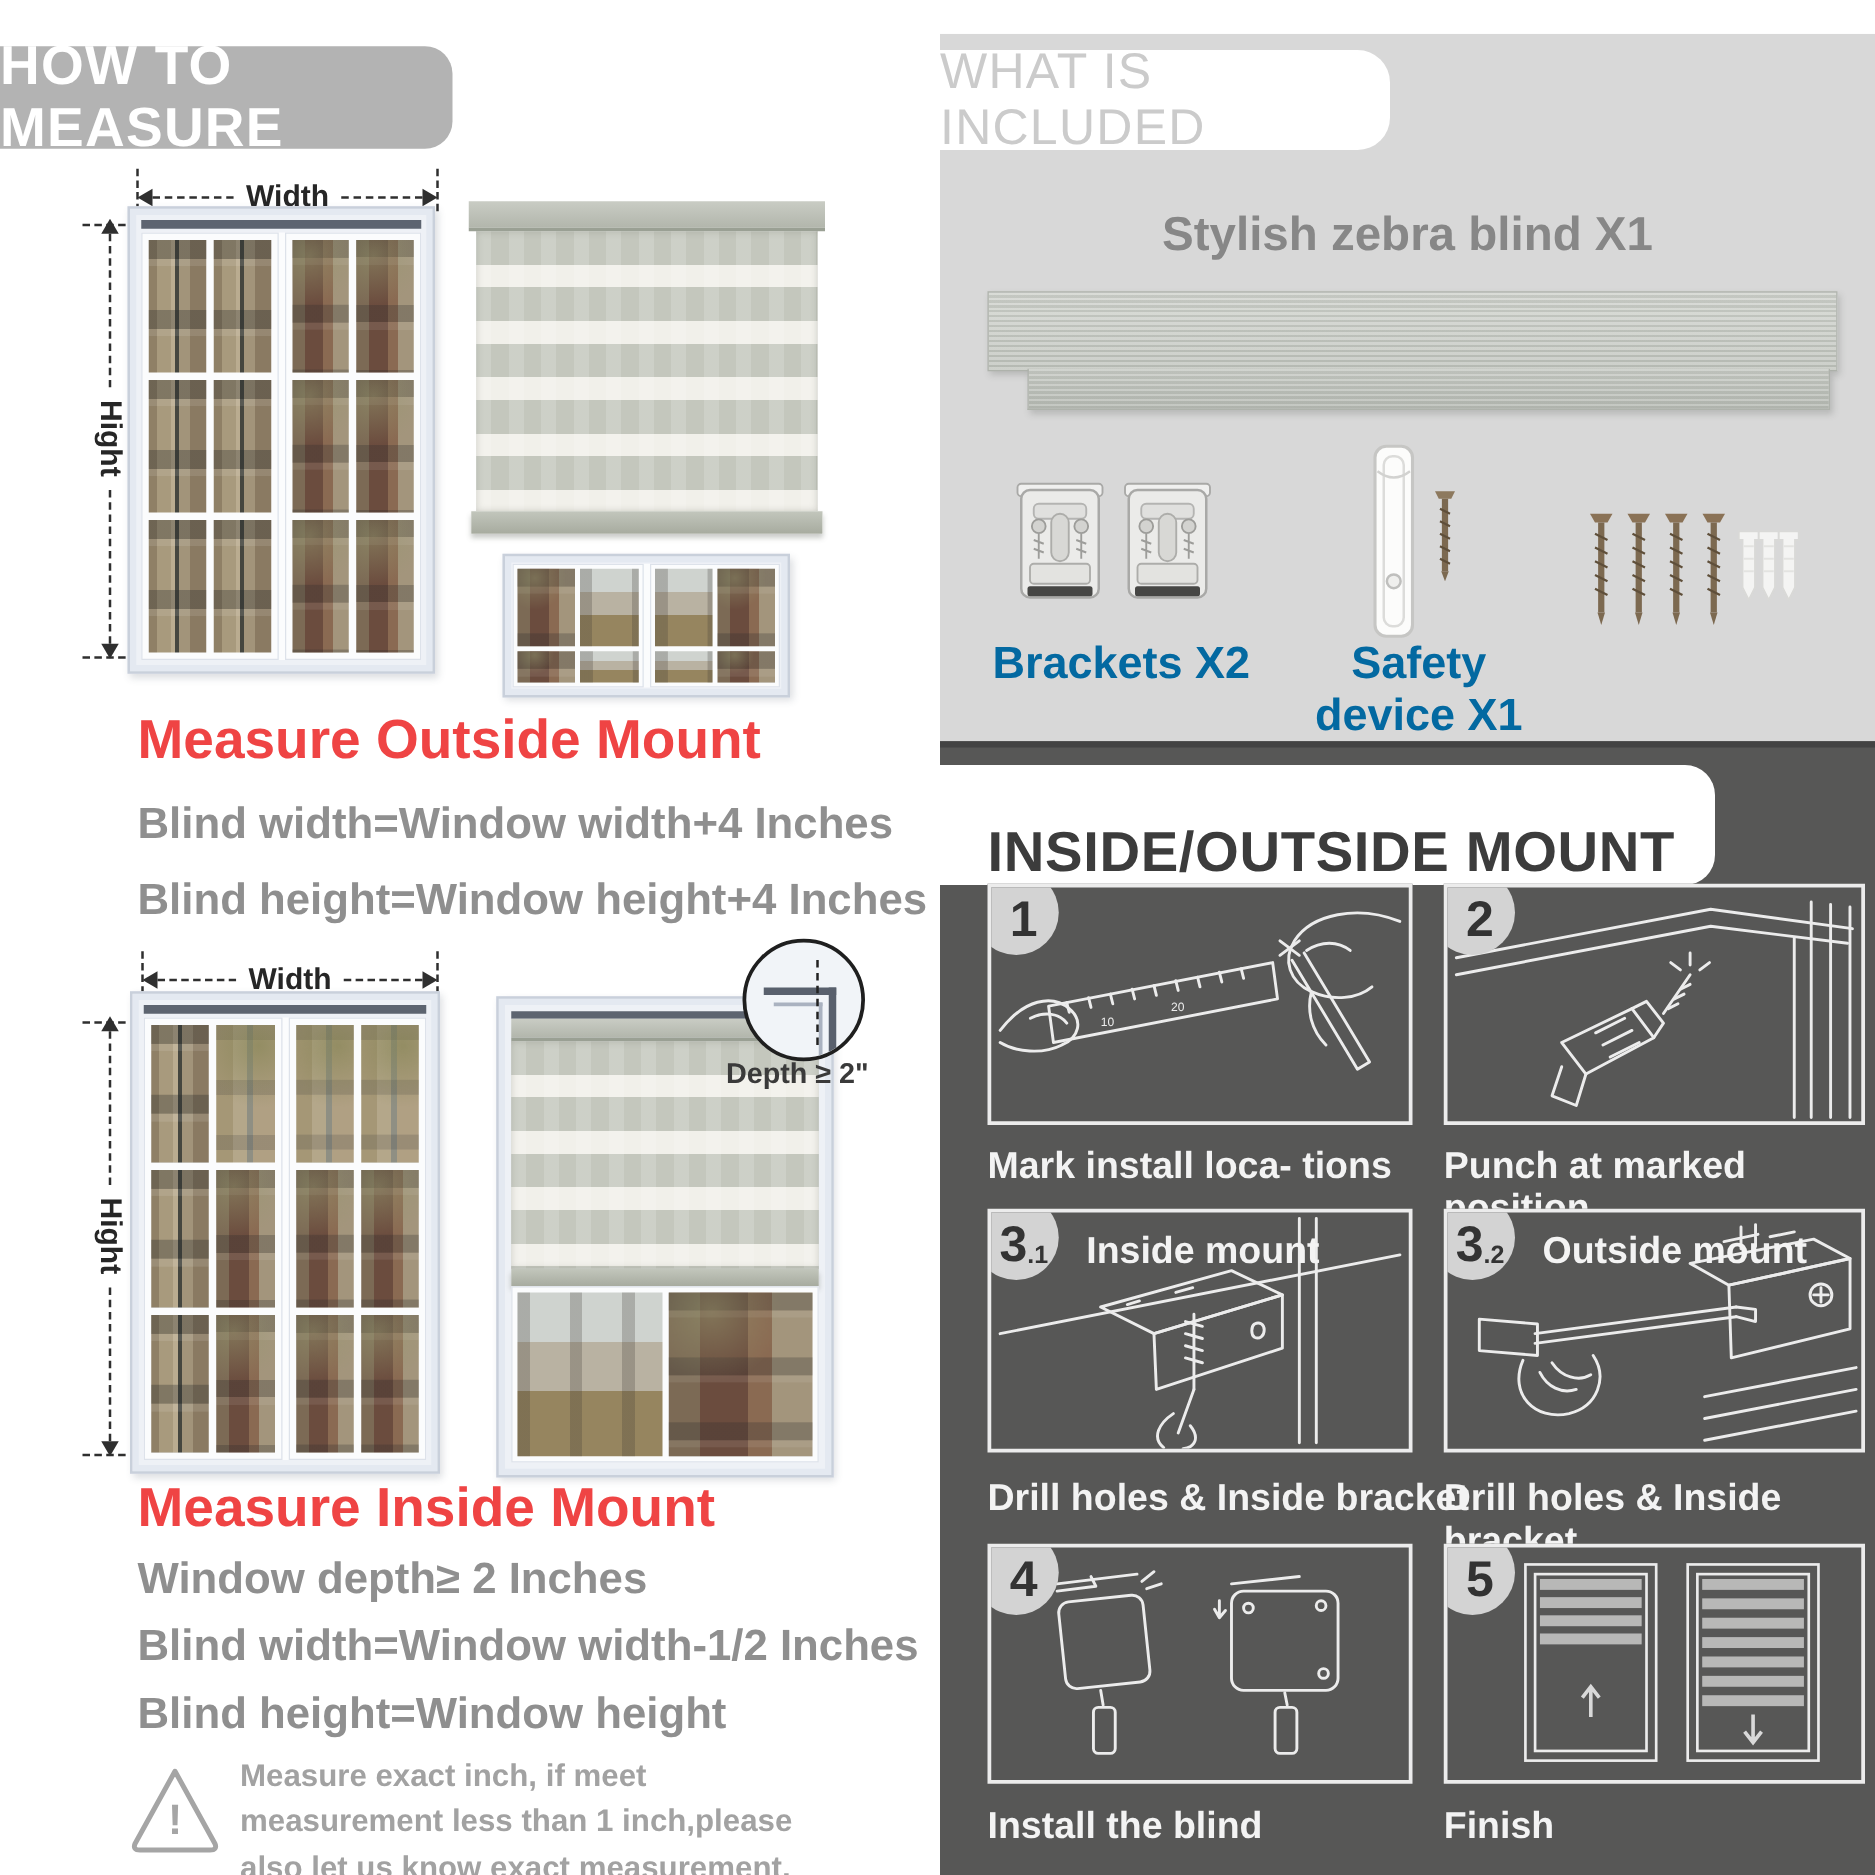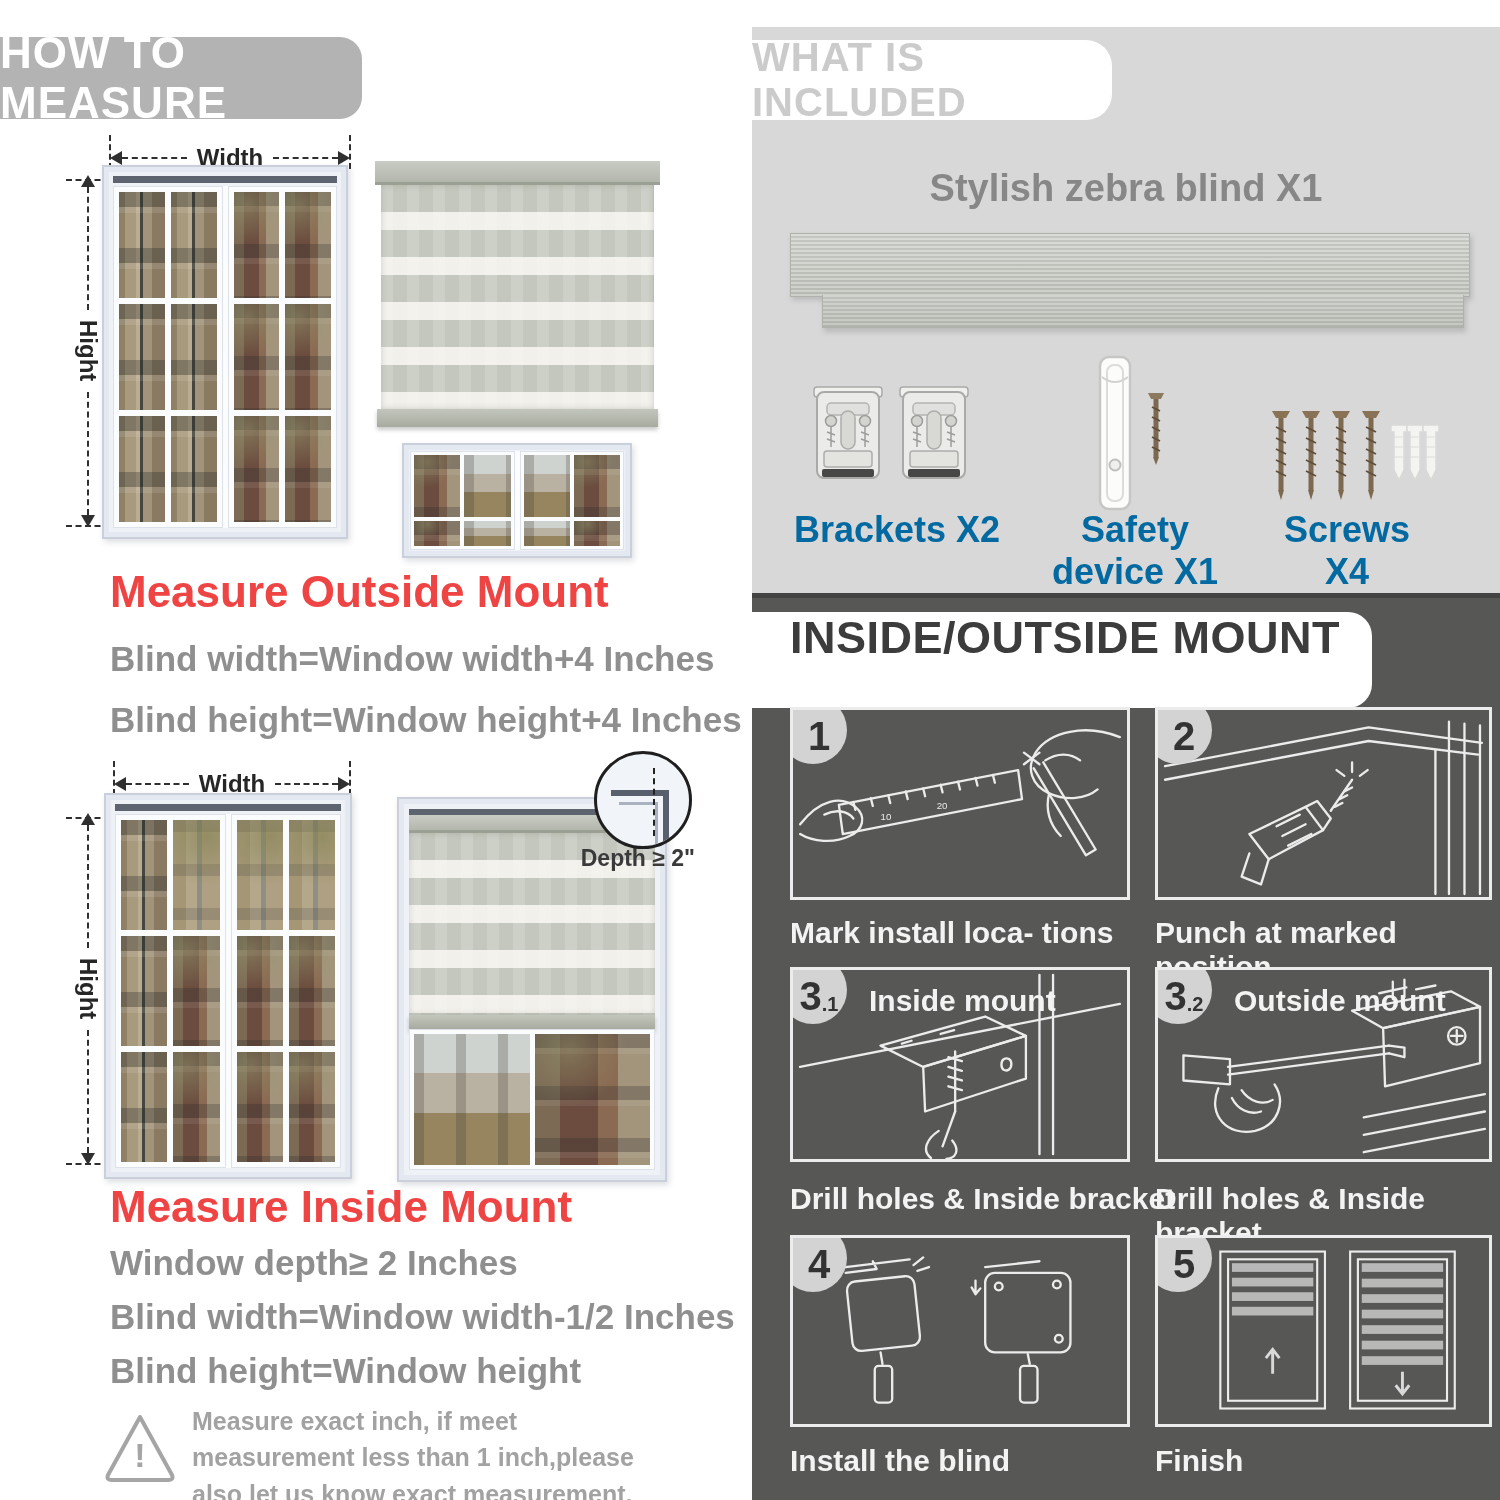--- a/index.html
+++ b/index.html
@@ -80,38 +80,38 @@
     border-top:3px solid #aab2c0;border-right:3px solid #aab2c0;}
   .callout .dmeas{position:absolute;left:56px;top:14px;height:68px;border-left:2px dashed #222;}
   .depth-label{position:absolute;font-weight:700;font-size:23px;color:#3a3a3a;text-align:right;}
 
   .note-text{position:absolute;color:#a2a2a2;font-weight:600;font-size:25px;line-height:1.45;width:475px;}
 
   
   .right-top{position:absolute;left:752px;top:0;width:748px;height:566px;background:#d8d8d8;}
   .banner-included{position:absolute;left:0;top:13px;width:360px;height:80px;background:#fff;
     border-radius:0 26px 26px 0;display:flex;align-items:center;justify-content:center;}
-  .banner-included span{color:#cbcbcb;font-weight:700;font-size:40px;letter-spacing:1px;}
+  .banner-included span{color:#cbcbcb;font-weight:400;font-size:40px;letter-spacing:1px;}
   .product-label{position:absolute;left:0;right:0;top:140px;text-align:center;color:#878787;
     font-weight:700;font-size:38px;}
   .rail-top{position:absolute;left:38px;top:206px;width:678px;height:62px;
     background:repeating-linear-gradient(180deg, rgba(255,255,255,.25) 0 2px, rgba(120,126,120,.10) 2px 4px),
       linear-gradient(180deg,#cdd0ca,#bcc0b9);
     border:1px solid #aeb2ab;box-shadow:2px 3px 5px rgba(90,95,90,.25);}
   .rail-bottom{position:absolute;left:70px;top:268px;width:640px;height:32px;
     background:repeating-linear-gradient(180deg, rgba(255,255,255,.2) 0 2px, rgba(120,126,120,.10) 2px 4px),
       linear-gradient(180deg,#c6c9c3,#b5b9b2);
     border:1px solid #aeb2ab;border-top:0;box-shadow:2px 4px 5px rgba(90,95,90,.25);}
   .item-label{position:absolute;top:482px;color:#0369a1;font-weight:700;font-size:36px;text-align:center;}
 
   
   .right-bottom{position:absolute;left:752px;top:566px;width:748px;height:934px;background:#575756;
     border-top:5px solid #434343;box-sizing:border-box;}
   .banner-mount{position:absolute;left:0;top:14px;width:620px;height:96px;background:#fff;
-    border-radius:0 24px 24px 0;display:flex;align-items:flex-start;}
+    border-radius:0 24px 24px 0;display:flex;align-items:flex-end;}
   .banner-mount span{color:#3c3c3c;font-weight:700;font-size:45px;padding-left:38px;letter-spacing:.5px;}
   .panel{position:absolute;border:3px solid #ececec;box-sizing:border-box;overflow:hidden;background:#575756;}
   .badge{position:absolute;left:-14px;top:-14px;width:68px;height:68px;border-radius:50%;background:#d3d3d3;
     display:flex;align-items:center;justify-content:center;padding:12px 0 0 12px;box-sizing:border-box;z-index:3;}
   .badge .num{font-size:40px;font-weight:700;color:#333;line-height:1;}
   .badge .sub{font-size:20px;font-weight:700;color:#333;align-self:flex-end;margin-bottom:8px;}
   .ptitle{position:absolute;left:76px;top:14px;color:#f3f3f3;font-weight:700;font-size:30px;z-index:3;}
   .cap{position:absolute;color:#f3f3f3;font-weight:700;font-size:30px;}
   .lineart{position:absolute;inset:0;width:100%;height:100%;}
 </style>
@@ -346,21 +346,20 @@
       <use href="#scr" x="44" y="4"></use>
       <use href="#scr" x="74" y="4"></use>
       <use href="#scr" x="104" y="4"></use>
       <use href="#anc" x="132" y="14"></use>
       <use href="#anc" x="148" y="14"></use>
       <use href="#anc" x="164" y="14"></use>
     </svg>
 
     <div class="item-label" style="left:40px;width:210px;">Brackets X2</div>
     <div class="item-label" style="left:268px;width:230px;">Safety device X1</div>
-    <div class="item-label" style="left:505px;width:180px;">Screws X4</div>
   </section>
 
   <section class="right-bottom">
     <div class="banner-mount">
       <span>INSIDE/OUTSIDE MOUNT</span>
     </div>
 
     <div class="panel" style="left:38px;top:109px;width:340px;height:193px;">
       <div class="badge">
         <span class="num">1</span>

